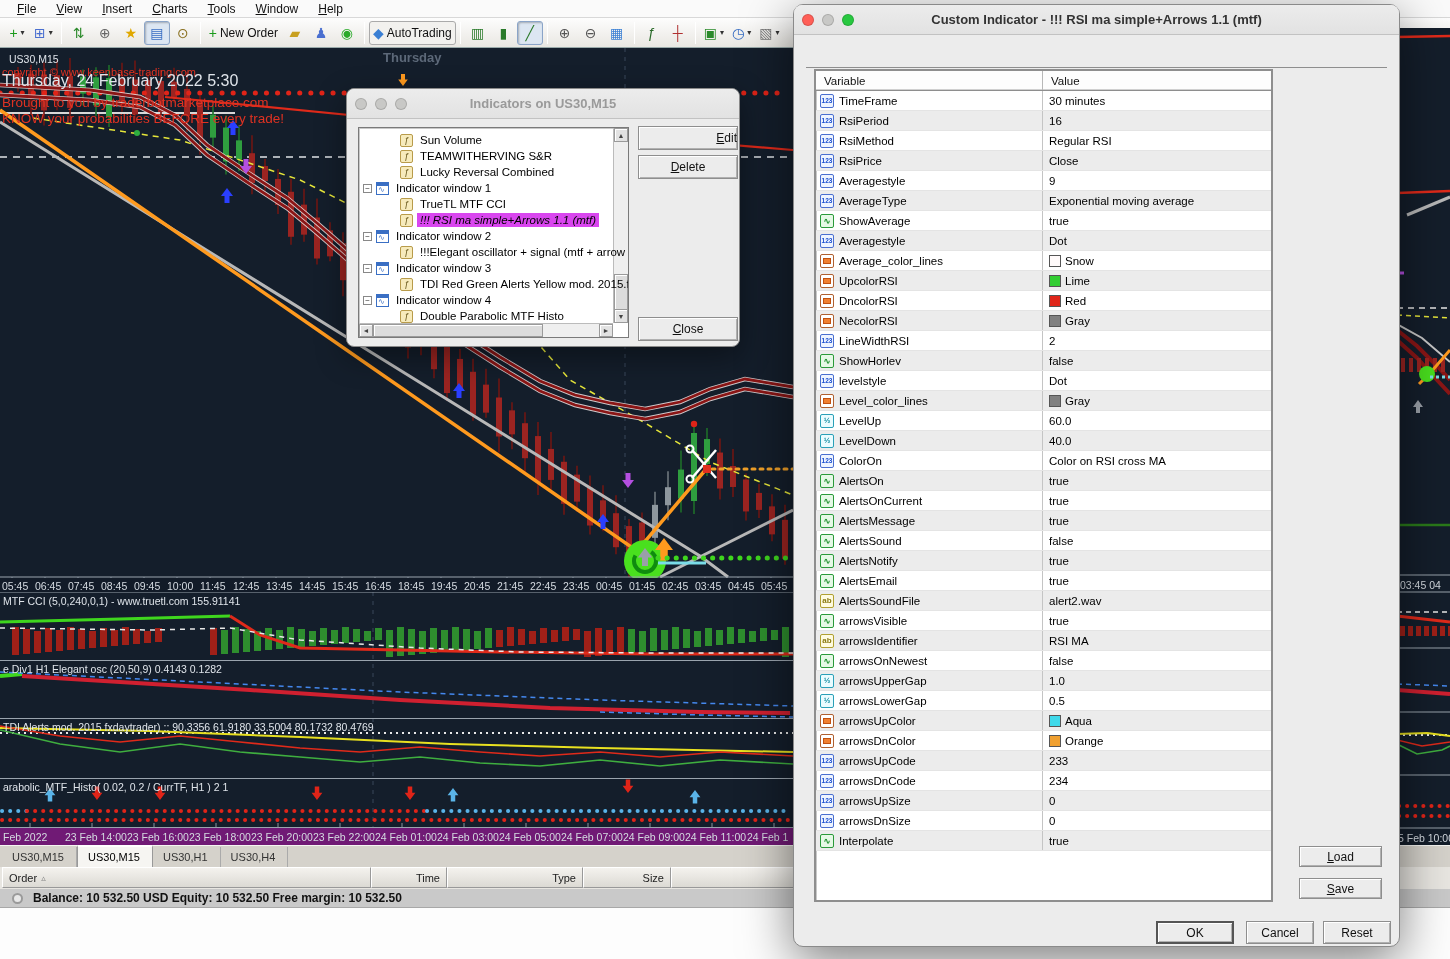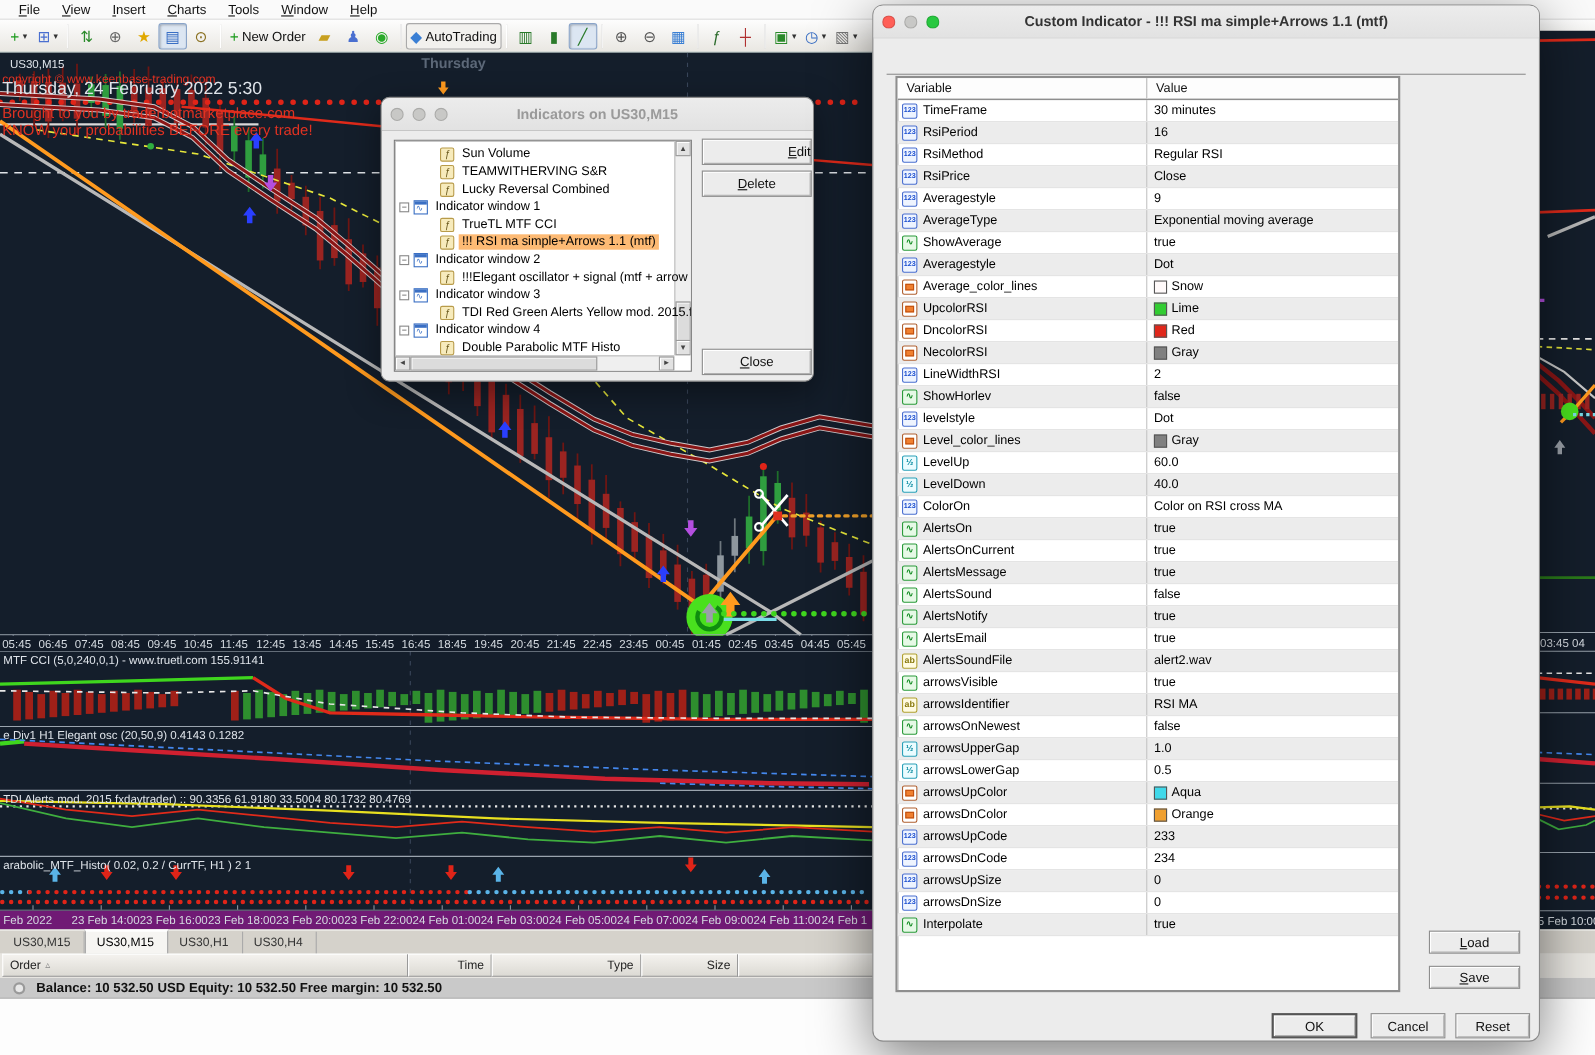--- a/index.html
+++ b/index.html
@@ -75,21 +75,21 @@
     border:1px solid #7a7a7a; box-shadow:inset 1px 1px 0 #c8c8c8; overflow:hidden; }
   .trow { position:absolute; left:0; height:16px; display:flex; align-items:center; font-size:11.5px; color:#000; white-space:nowrap; }
   .expander { width:9px; height:9px; border:1px solid #888; background:#fff; font-size:8px; line-height:7px;
     text-align:center; color:#333; margin-right:4px; flex:0 0 auto; }
   .ticon { width:13px; height:13px; margin-right:4px; flex:0 0 auto; position:relative; }
   .ticon.f { background:#f7ebbc; border:1px solid #b89b4a; border-radius:2px; font-size:9px; font-style:italic;
     color:#6b5a1e; text-align:center; line-height:11px; }
   .ticon.w { background:#fff; border:1px solid #3a6fc4; }
   .ticon.w::before { content:""; position:absolute; left:0; top:0; right:0; height:3px; background:#3a6fc4; }
   .ticon.w::after { content:"∿"; position:absolute; left:1px; top:2px; font-size:8px; color:#3a6fc4; }
-  .tsel { background:#fdba74; }
+  .tsel { background:#d946ef;font-style:italic; }
   .vscroll { position:absolute; right:0; top:0; width:15px; bottom:14px; background:#efefef; border-left:1px solid #bbb; }
   .hscroll { position:absolute; left:0; bottom:0; right:15px; height:14px; background:#efefef; border-top:1px solid #bbb; }
   .sbtn { position:absolute; background:#e2e2e2; border:1px solid #9a9a9a; box-shadow:inset 1px 1px 0 #fff;
     font-size:7px; color:#444; display:flex; align-items:center; justify-content:center; }
   .sthumb { position:absolute; background:#dcdcdc; border:1px solid #9a9a9a; box-shadow:inset 1px 1px 0 #fff; }
   .iwbtn { position:absolute; left:291px; width:100px; height:24px; }
 
   
   #dlg { position:absolute; left:793px; top:4px; width:607px; height:943px; background:#ececec;
     border:1px solid #8a8a8a; border-radius:10px; box-shadow:0 14px 50px rgba(0,0,0,.5); z-index:40; }
@@ -520,21 +520,21 @@
     <div class="ch-label" style="left:2px;top:24px;font-size:16px;">Thursday, 24 February 2022 5:30</div>
     <div class="ch-label red-label" style="left:2px;top:47px;font-size:13.5px;">Brought to you by traderbotmarketplace.com</div>
     <div class="ch-label red-label" style="left:2px;top:63px;font-size:13.5px;">KNOW your probabilities BEFORE every trade!</div>
     <div class="ch-label" style="left:383px;top:2px;font-size:13px;font-weight:bold;color:#5c6878;">Thursday</div>
     <div id="topaxis" class="axisrow" style="top:530px;height:14px;padding-left:12px;">
         <span style="left: 2px;">05:45</span>
         <span style="left: 35px;">06:45</span>
         <span style="left: 68px;">07:45</span>
         <span style="left: 101px;">08:45</span>
         <span style="left: 134px;">09:45</span>
-        <span style="left: 167px;">10:45</span>
+        <span style="left: 167px;">10:00</span>
         <span style="left: 200px;">11:45</span>
         <span style="left: 233px;">12:45</span>
         <span style="left: 266px;">13:45</span>
         <span style="left: 299px;">14:45</span>
         <span style="left: 332px;">15:45</span>
         <span style="left: 365px;">16:45</span>
         <span style="left: 398px;">18:45</span>
         <span style="left: 431px;">19:45</span>
         <span style="left: 464px;">20:45</span>
         <span style="left: 497px;">21:45</span>

